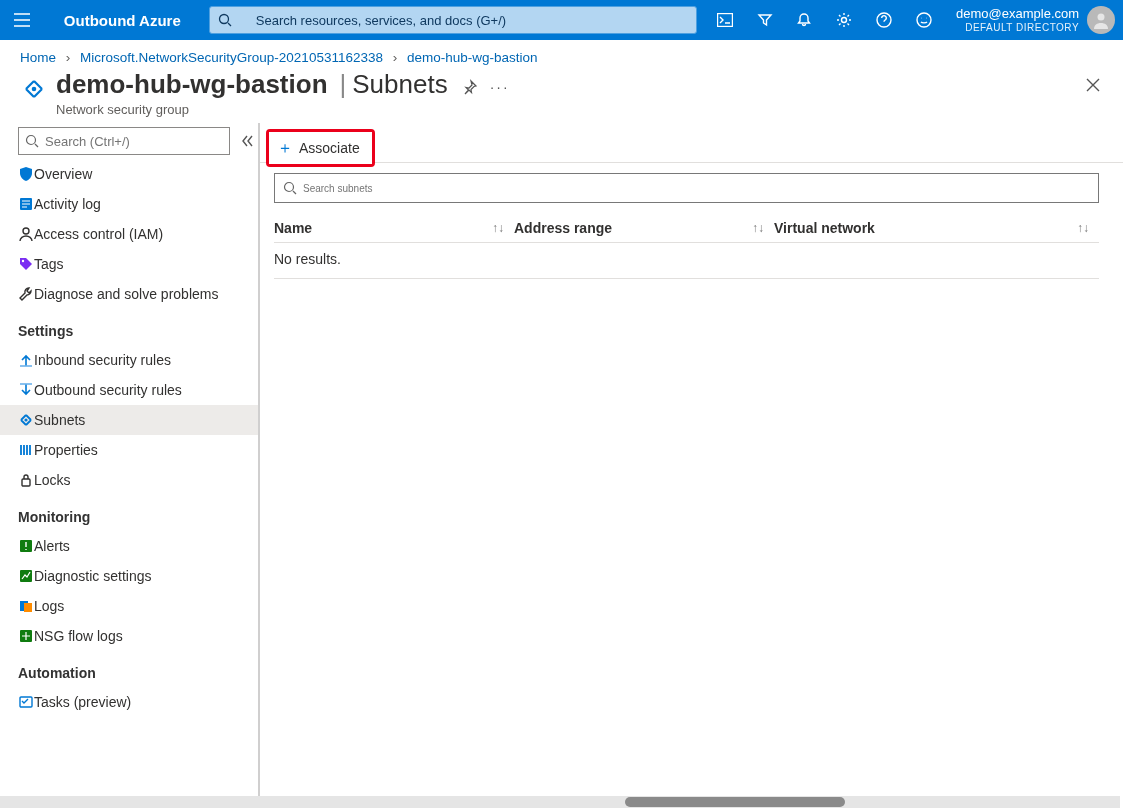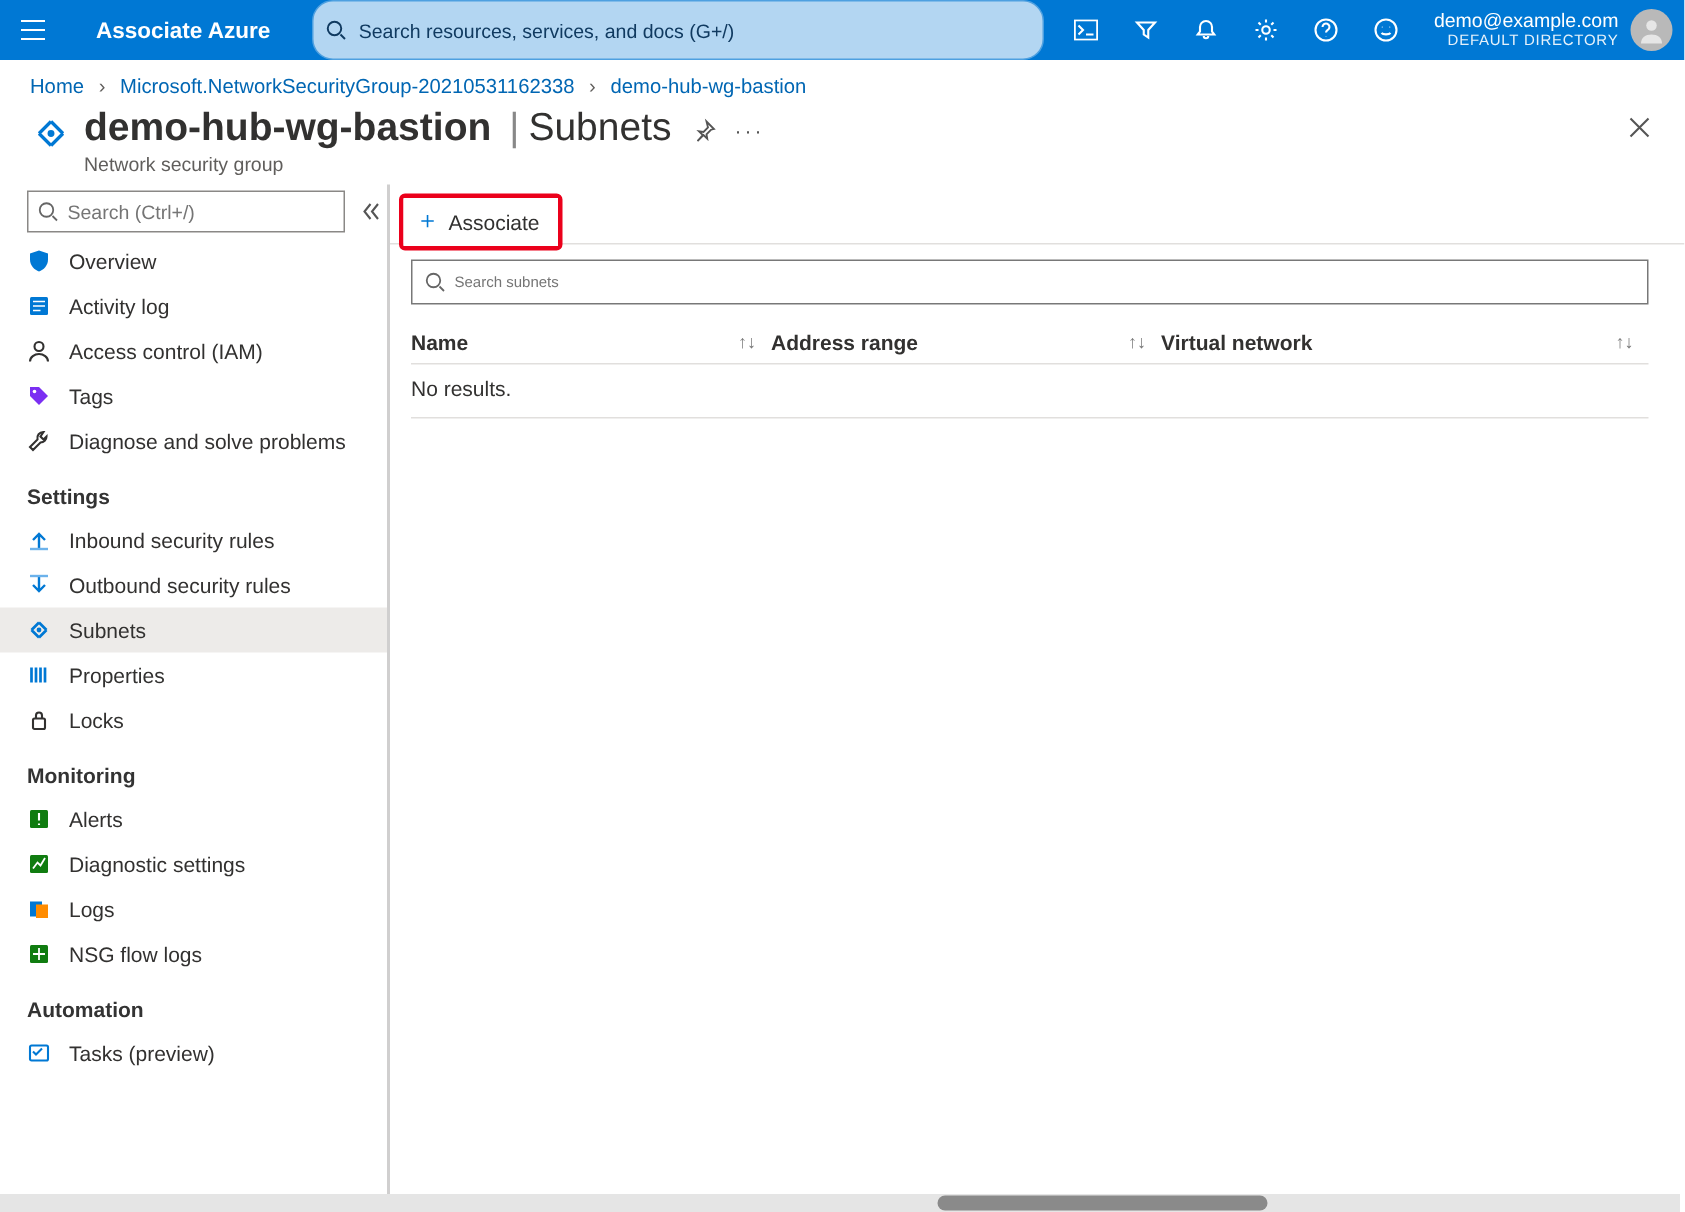--- a/index.html
+++ b/index.html
@@ -13,21 +13,21 @@
     --hover:#f3f2f1;
     --selected:#edebe9;
     --highlight:#eb001b;
   }
   *{box-sizing:border-box}
   body{margin:0;font-family:"Segoe UI",Arial,sans-serif;font-size:14px;color:var(--text);width:1123px;height:808px;overflow:hidden;background:#fff;}
   
   .topbar{height:40px;background:var(--azure-header);color:#fff;display:flex;align-items:center;}
   .hamburger{width:44px;height:40px;display:flex;align-items:center;justify-content:center;cursor:pointer;}
   .brand{padding:0 20px;font-size:15px;font-weight:600;cursor:pointer;white-space:nowrap}
-  .searchbox{flex:0 0 488px;height:40px;margin:0 8px;background:#b3d6f2;border-radius:14px;display:flex;align-items:center;padding:0 8px;border:1px solid #4ea0e0;}
+  .searchbox{flex:0 0 488px;height:28px;margin:0 8px;background:#b3d6f2;border-radius:3px;display:flex;align-items:center;padding:0 8px;border:1px solid #4ea0e0;gap:16px;}
   .searchbox input{flex:1;background:transparent;border:0;outline:0;font-size:13px;color:#103a60;}
   .searchbox input::placeholder{color:#103a60;}
   .topbar .spacer{flex:1}
   .topicon{width:40px;height:40px;display:flex;align-items:center;justify-content:center;cursor:pointer;}
   .account{display:flex;flex-direction:column;align-items:flex-end;justify-content:center;padding:0 6px 0 12px;line-height:1.25;cursor:pointer}
   .account .email{font-size:13px}
   .account .dir{font-size:10px;letter-spacing:.5px;opacity:.9}
   .avatar{width:28px;height:28px;border-radius:50%;background:#b9b9b9;margin:0 8px 0 2px;display:flex;align-items:center;justify-content:center}
   
   .crumbs{padding:10px 20px 0;font-size:13.5px}
@@ -44,21 +44,21 @@
   .titlebar .close-x{position:absolute;right:22px;top:12px;cursor:pointer;color:#555}
   
   .body{display:flex;height:calc(808px - 40px - 30px - 62px);}
   .sidebar{width:260px;flex:0 0 260px;display:flex;flex-direction:column;border-right:2px solid #d0cfcf;background:#fff;overflow:hidden}
   .sidebar-search-row{display:flex;align-items:center;padding:4px 6px 4px 18px;gap:8px}
   .sidebar-search{flex:1;height:28px;border:1px solid var(--border-strong);display:flex;align-items:center;padding:0 6px;background:#fff}
   .sidebar-search input{flex:1;border:0;outline:0;font-size:13px}
   .collapse-btn{cursor:pointer;color:#555;padding:2px}
   .navlist{overflow-y:auto;padding-bottom:12px}
   .navhead{padding:14px 18px 6px;font-size:14px;font-weight:600;color:#333}
-  .navitem{display:flex;align-items:center;gap:12px;padding:7px 8px 7px 18px;cursor:pointer;font-size:14px;color:#323130}
+  .navitem{display:flex;align-items:center;padding:7px 8px 7px 18px;cursor:pointer;font-size:14px;color:#323130}
   .navitem.selected{background:var(--selected)}
   .ni-icon{width:16px;height:16px;flex:0 0 16px;display:flex;align-items:center;justify-content:center}
   
   .main{flex:1;display:flex;flex-direction:column;padding:0;min-width:0}
   .toolbar{display:flex;align-items:flex-start;padding:6px 0 2px 6px;border-bottom:1px solid var(--border);height:40px}
   .assoc-wrap{border:3px solid var(--highlight);border-radius:4px;padding:0}
   .assoc-btn{display:flex;align-items:center;gap:6px;height:32px;padding:0 12px 0 8px;background:#fff;cursor:pointer}
   .assoc-btn .plus{color:var(--azure-blue);font-size:16px;line-height:1}
   .inner-search{margin:10px 24px 0 14px}
   .inner-search .box{height:30px;border:1px solid #787878;display:flex;align-items:center;padding:0 8px;background:#fff}
@@ -80,21 +80,21 @@
 </style>
 </head>
 <body>
 
 <div class="topbar">
   <div class="hamburger">
     <svg width="16" height="14">
         <path d="M0 1h16M0 7h16M0 13h16" class="white-stroke"></path>
       </svg>
   </div>
-  <div class="brand">Associate Azure</div>
+  <div class="brand">Outbound Azure</div>
   <div class="searchbox">
     <svg width="14" height="14">
         <circle cx="6" cy="6" r="4.5" fill="none" stroke="#103a60" stroke-width="1.3"></circle>
         <path d="M10 10l3 3" stroke="#103a60" stroke-width="1.3"></path>
       </svg>
     <input style="margin-left: 6px;" placeholder="Search resources, services, and docs (G+/)">
   </div>
   <div class="spacer"></div>
   <div class="topicon">
     <svg width="16" height="14">

